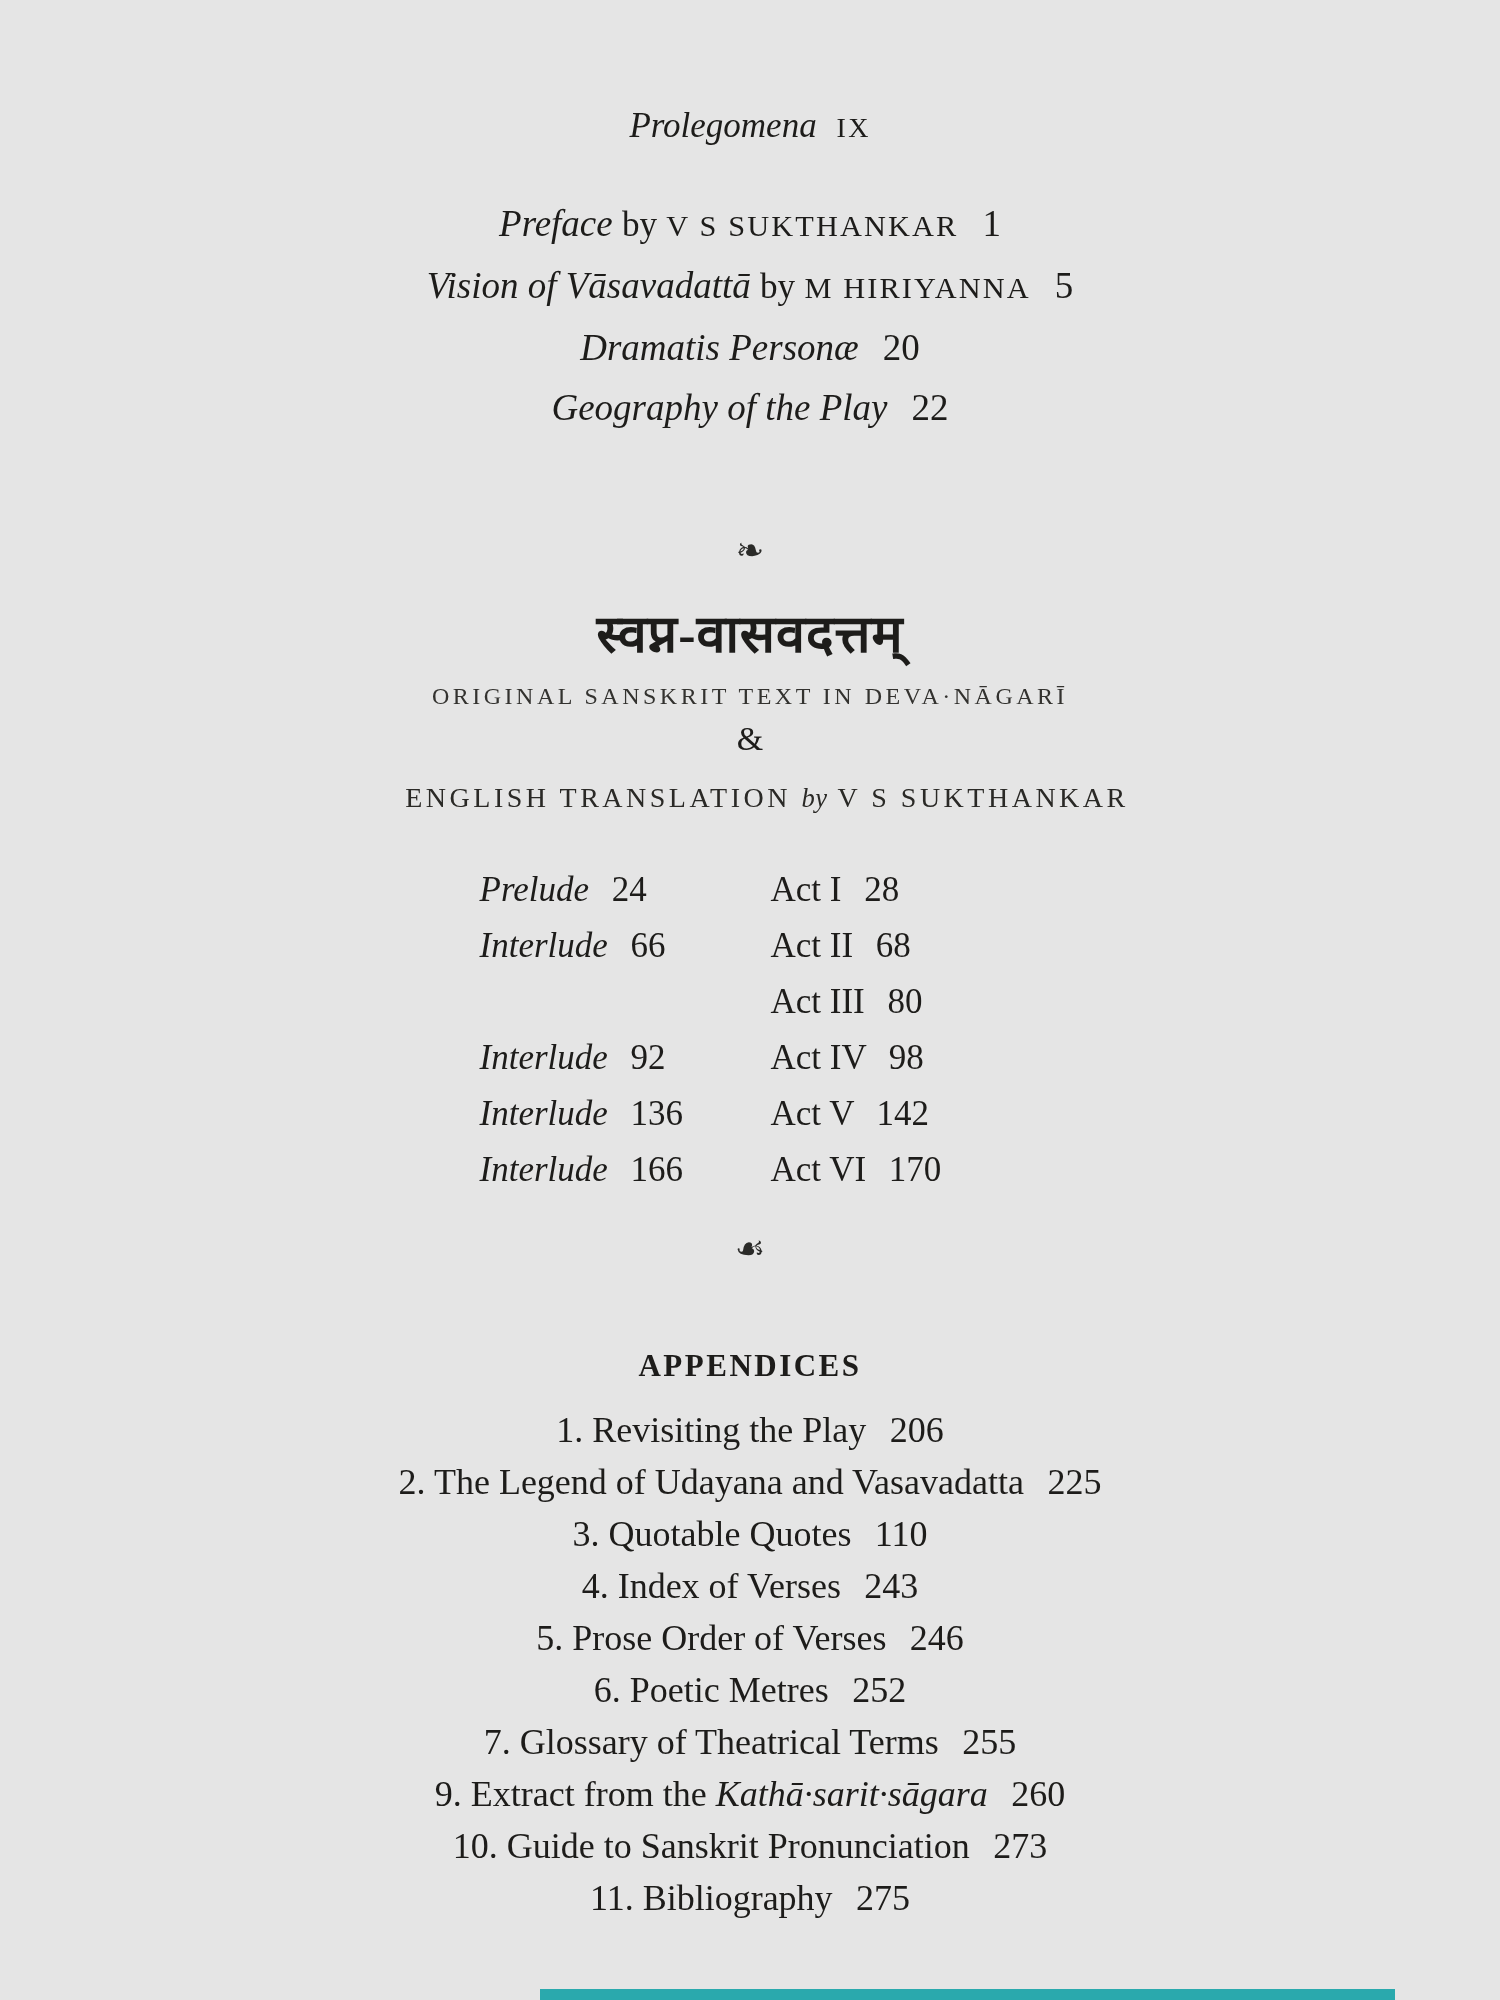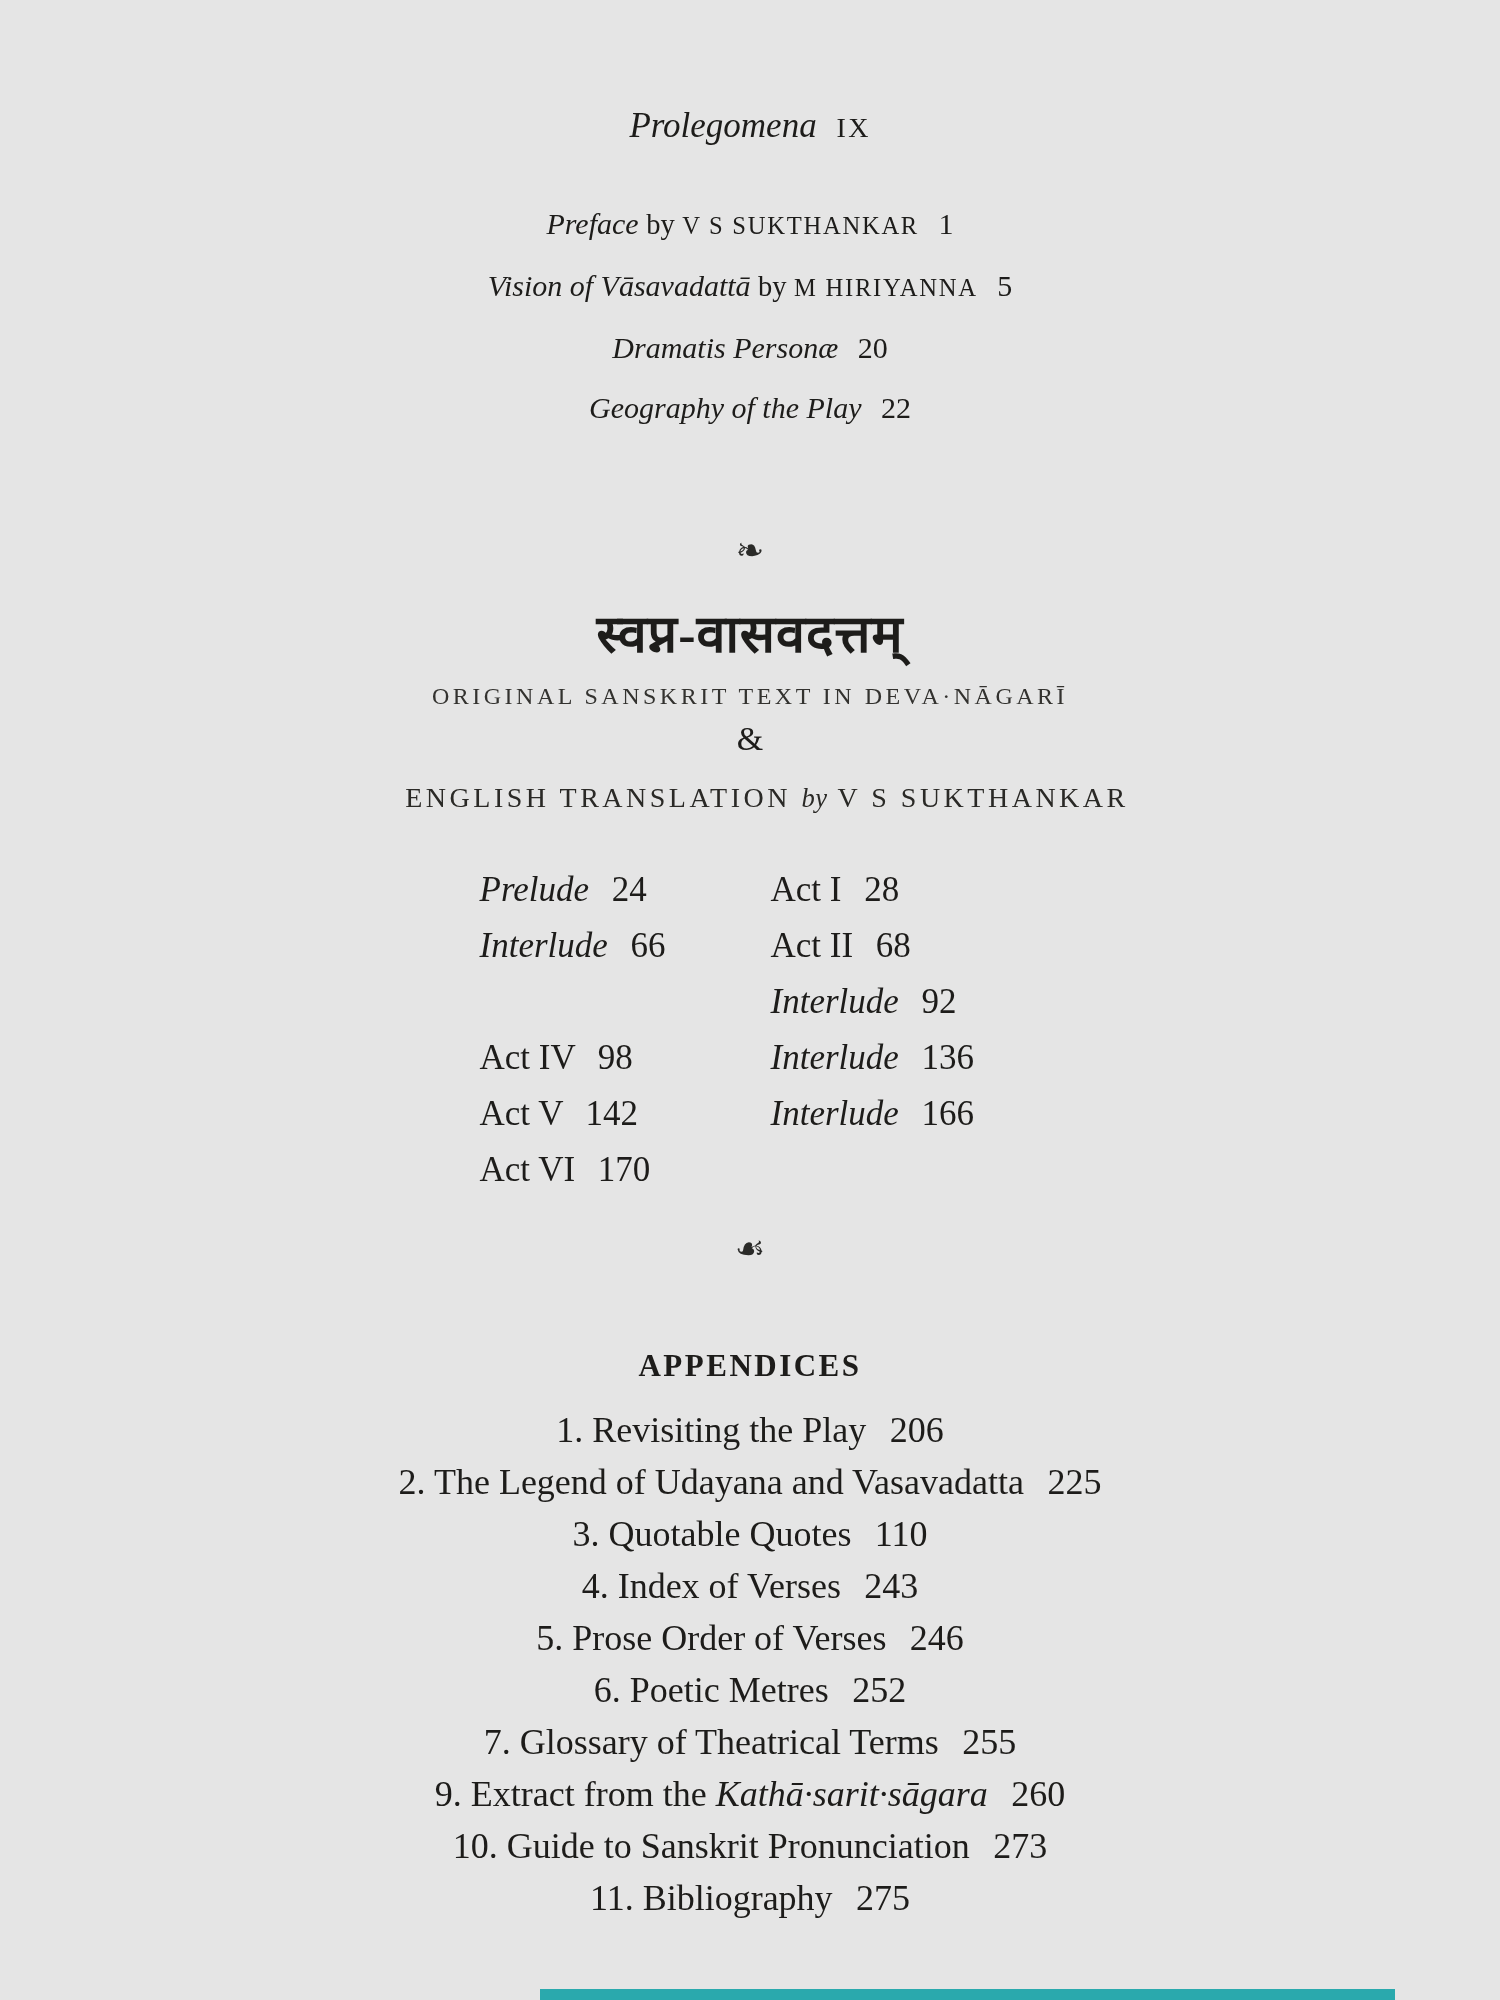--- a/index.html
+++ b/index.html
@@ -11,21 +11,21 @@
     font-family:"Liberation Serif", serif;
     overflow:hidden;
     text-align:center;
   }
   .it{font-style:italic;}
   .caps{font-size:0.82em;letter-spacing:0.07em;}
   .by{font-size:0.95em;}
   .pg{margin-left:0.40em;}
   .prolegomena{padding-top:106px;font-size:35px;}
   .prolegomena .pg{font-size:0.8em;letter-spacing:0.08em;}
-  .front{margin-top:48px;font-size:30px;line-height:60px;}
+  .front{margin-top:48px;font-size:37px;line-height:60px;}
   .ornament{margin-top:92px;font-size:34px;color:#2a2a28;}
   .deva{margin-top:26px;font-size:52px;font-weight:600;letter-spacing:1px;}
   .caption{margin-top:16px;font-size:24px;letter-spacing:3.5px;color:#33322f;}
   .amp{margin-top:10px;font-size:34px;}
   .translit{margin-top:14px;font-size:42px;font-style:italic;}
   .caption2{margin-top:24px;font-size:28px;letter-spacing:3.5px;color:#2a2926;margin-left:34px;}
   .caption2 .by{letter-spacing:0.5px;}
   .acts{
     margin:48px auto 0;
     display:grid;
@@ -108,20 +108,24 @@
     </div>
     <div>
       <span>Act II</span>
       <span class="pg">68</span>
     </div>
 
     <div>
       <span class="it"></span>
       <span class="pg"></span>
     </div>
+    <div>
+      <span>Act III</span>
+      <span class="pg">80</span>
+    </div>
 
     <div>
       <span class="it">Interlude</span>
       <span class="pg">92</span>
     </div>
     <div>
       <span>Act IV</span>
       <span class="pg">98</span>
     </div>
 

